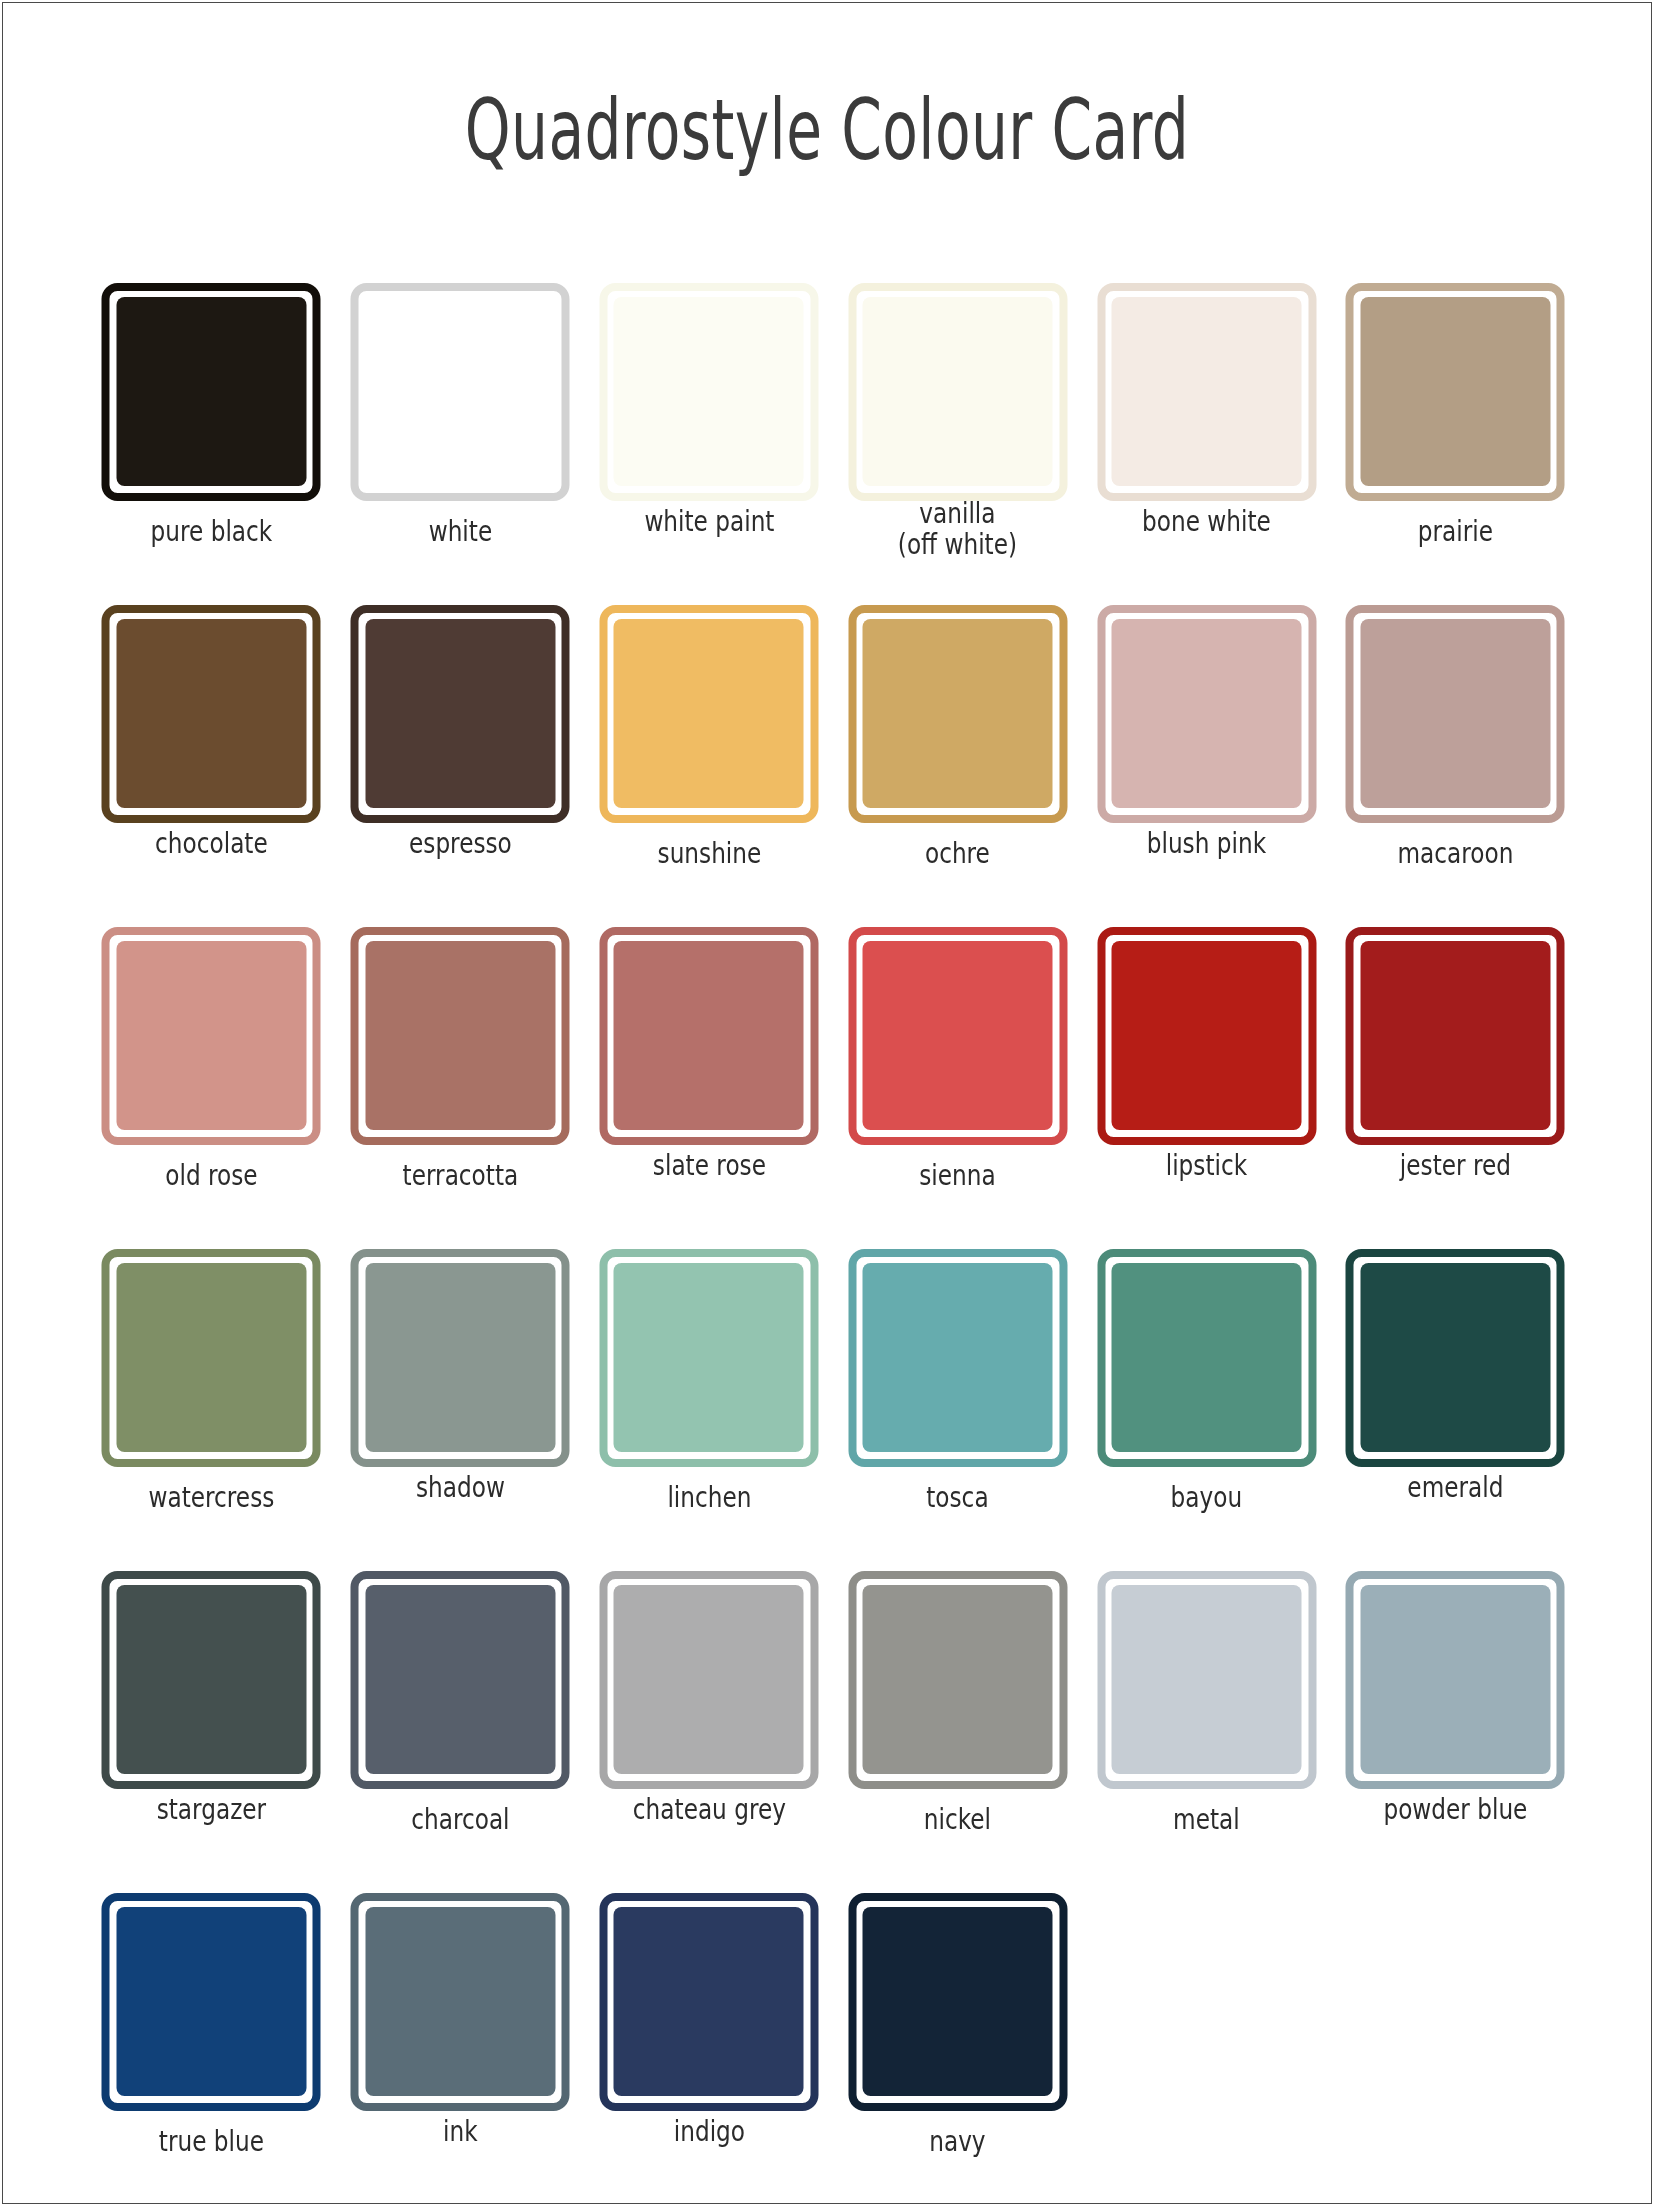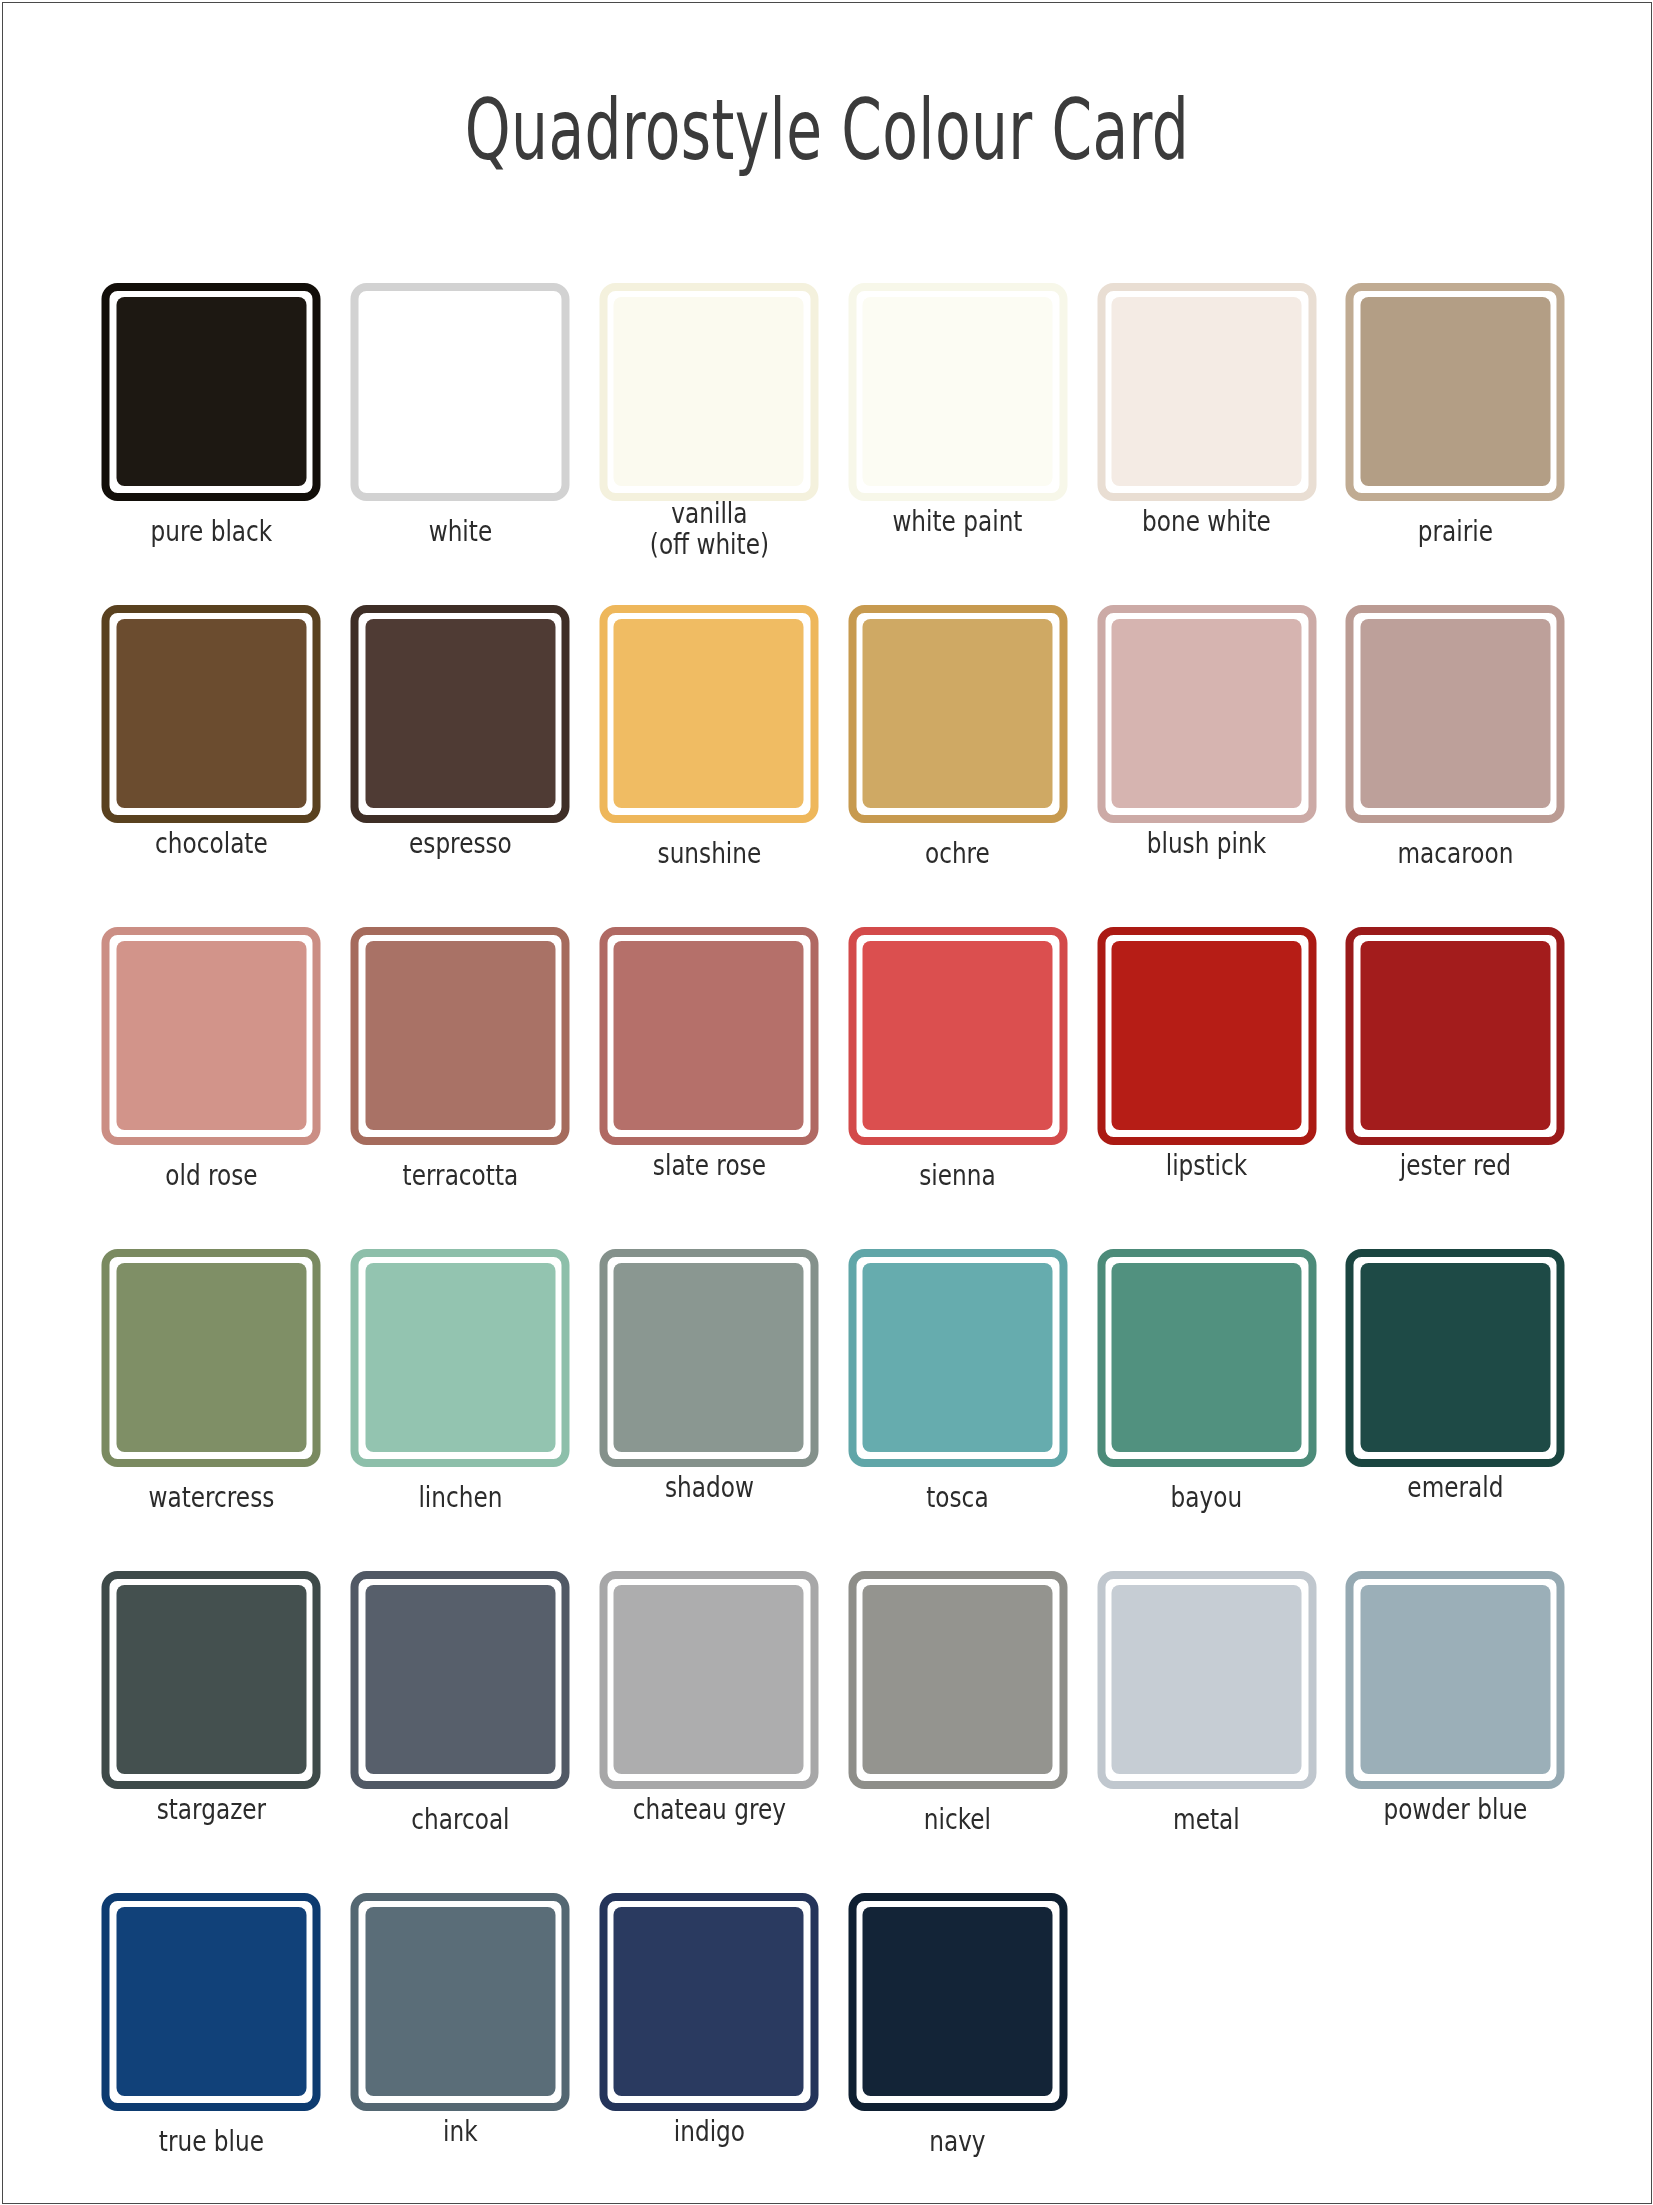--- a/index.html
+++ b/index.html
@@ -111,34 +111,34 @@
           <div class="swatch-fill" style="background: rgb(29, 24, 18);"></div>
         </div>
         <div class="swatch-label">pure black</div>
       </div>
       <div class="swatch-cell off-down">
         <div class="swatch-chip" style="border-color: rgb(210, 210, 210);">
           <div class="swatch-fill" style="background: rgb(255, 255, 255);"></div>
         </div>
         <div class="swatch-label">white</div>
       </div>
+      <div class="swatch-cell off-up">
+        <div class="swatch-chip" style="border-color: rgb(247, 247, 233);">
+          <div class="swatch-fill" style="background: rgb(252, 252, 243);"></div>
+        </div>
+        <div class="swatch-label">white paint</div>
+      </div>
       <div class="swatch-cell">
         <div class="swatch-chip" style="border-color: rgb(244, 241, 221);">
           <div class="swatch-fill" style="background: rgb(251, 250, 239);"></div>
         </div>
         <div class="swatch-label two-line">vanilla
 (off white)</div>
       </div>
       <div class="swatch-cell off-up">
-        <div class="swatch-chip" style="border-color: rgb(247, 247, 233);">
-          <div class="swatch-fill" style="background: rgb(252, 252, 243);"></div>
-        </div>
-        <div class="swatch-label">white paint</div>
-      </div>
-      <div class="swatch-cell off-up">
         <div class="swatch-chip" style="border-color: rgb(233, 222, 211);">
           <div class="swatch-fill" style="background: rgb(244, 235, 228);"></div>
         </div>
         <div class="swatch-label">bone white</div>
       </div>
       <div class="swatch-cell off-down">
         <div class="swatch-chip" style="border-color: rgb(192, 171, 146);">
           <div class="swatch-fill" style="background: rgb(179, 158, 133);"></div>
         </div>
         <div class="swatch-label">prairie</div>
@@ -214,32 +214,32 @@
           <div class="swatch-fill" style="background: rgb(163, 28, 28);"></div>
         </div>
         <div class="swatch-label">jester red</div>
       </div>
       <div class="swatch-cell off-down">
         <div class="swatch-chip" style="border-color: rgb(122, 138, 96);">
           <div class="swatch-fill" style="background: rgb(127, 143, 102);"></div>
         </div>
         <div class="swatch-label">watercress</div>
       </div>
+      <div class="swatch-cell off-up">
+        <div class="swatch-chip" style="border-color: rgb(132, 145, 139);">
+          <div class="swatch-fill" style="background: rgb(138, 151, 145);"></div>
+        </div>
+        <div class="swatch-label">shadow</div>
+      </div>
       <div class="swatch-cell off-down">
         <div class="swatch-chip" style="border-color: rgb(141, 191, 170);">
           <div class="swatch-fill" style="background: rgb(147, 196, 176);"></div>
         </div>
         <div class="swatch-label">linchen</div>
       </div>
-      <div class="swatch-cell off-up">
-        <div class="swatch-chip" style="border-color: rgb(132, 145, 139);">
-          <div class="swatch-fill" style="background: rgb(138, 151, 145);"></div>
-        </div>
-        <div class="swatch-label">shadow</div>
-      </div>
       <div class="swatch-cell off-down">
         <div class="swatch-chip" style="border-color: rgb(96, 166, 168);">
           <div class="swatch-fill" style="background: rgb(102, 172, 174);"></div>
         </div>
         <div class="swatch-label">tosca</div>
       </div>
       <div class="swatch-cell off-down">
         <div class="swatch-chip" style="border-color: rgb(76, 139, 121);">
           <div class="swatch-fill" style="background: rgb(81, 145, 127);"></div>
         </div>

